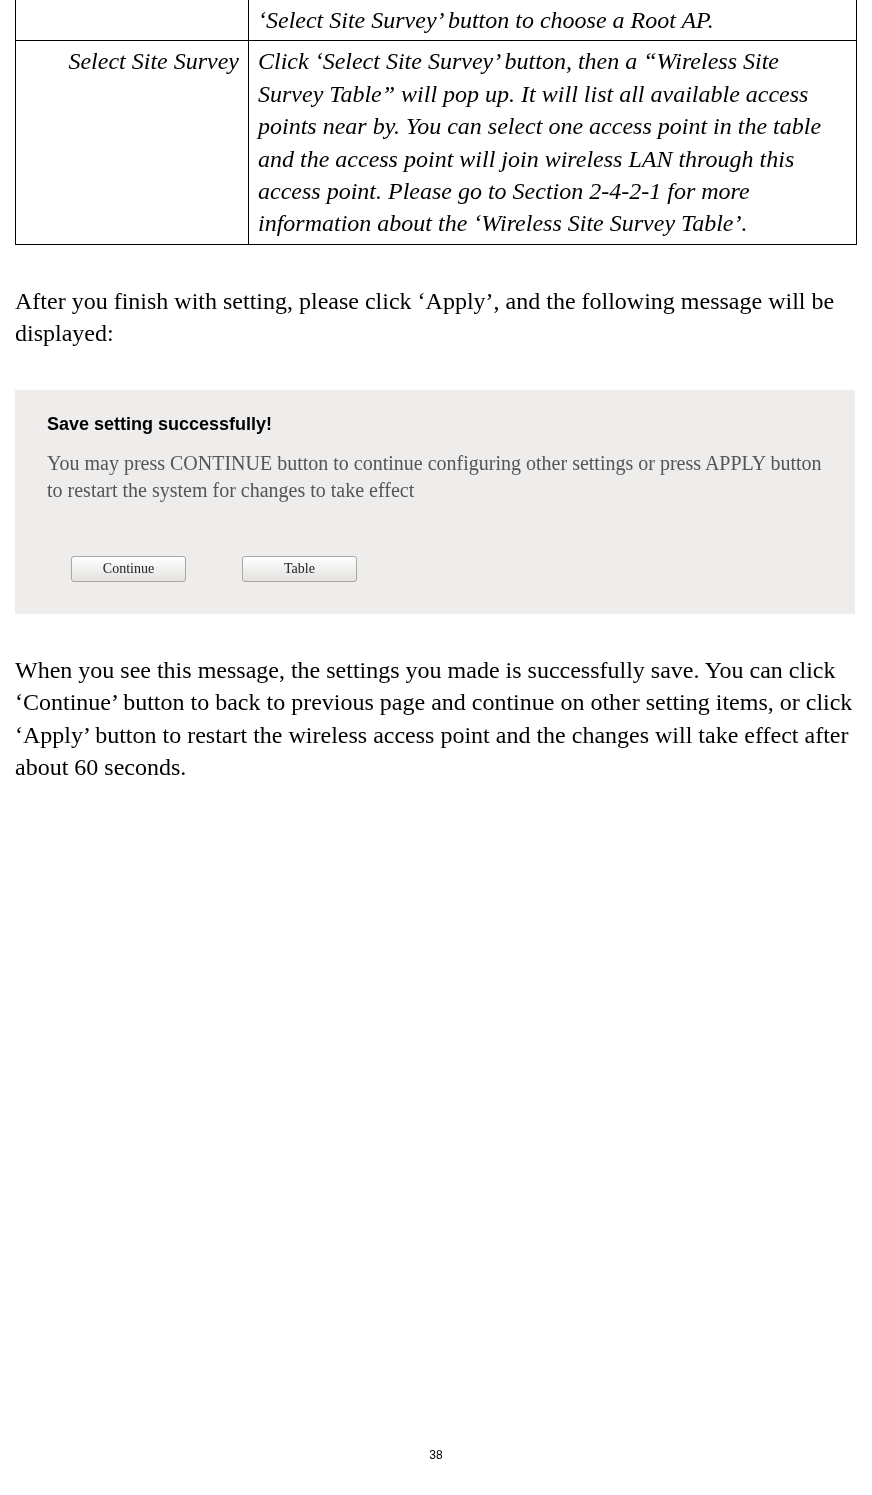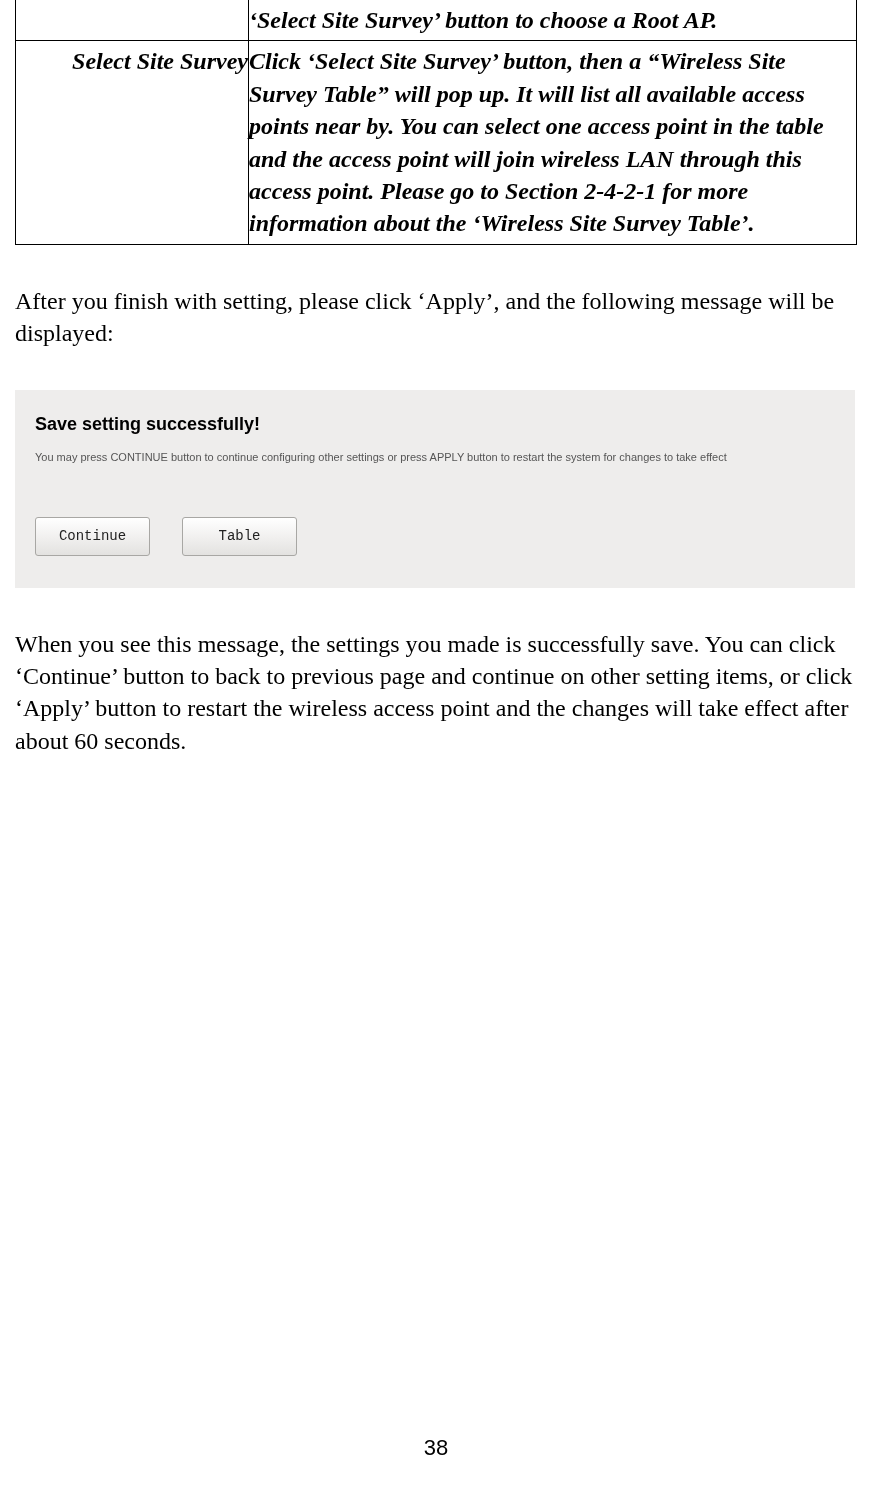--- a/index.html
+++ b/index.html
@@ -18,23 +18,22 @@
       position: relative;
       padding: 0 15px;
     }
     .doc-table {
       border-collapse: collapse;
       width: 100%;
       margin-bottom: 40px;
     }
     .doc-table td {
       border: 1px solid #000;
-      padding: 4px 0;
+      padding: 4px 9px;
       vertical-align: top;
-      font-weight: bold;
     }
     .doc-table td.left-col {
       width: 233px;
       font-style: italic;
       text-align: right;
     }
     .doc-table td.right-col {
       font-style: italic;
     }
     .doc-table tr.first-row td.left-col {
@@ -45,61 +44,62 @@
       border-top: none;
       border-bottom: 1px solid #000;
     }
     .body-para {
       margin: 0 0 40px 0;
       font-size: 24px;
     }
     .screenshot-box {
       width: 840px;
       background: #eeedec;
-      padding: 22px 18px 32px 20px;
+      padding: 22px 18px 32px 32px;
       margin-bottom: 40px;
     }
     .screenshot-heading {
       font-family: Arial, Helvetica, sans-serif;
       font-size: 18px;
       font-weight: bold;
       color: #000;
       margin-bottom: 14px;
     }
     .screenshot-desc {
-      font-family: Liberation Sans, sans-serif;
-      font-size: 11px;
+      font-family: Liberation Serif, serif;
+      font-size: 20px;
       color: #555;
       margin-bottom: 52px;
       line-height: 1.35;
     }
     .screenshot-buttons {
       display: flex;
       gap: 32px;
     }
     .ui-button {
-      font-family: Liberation Mono, monospace;
+      font-family: Liberation Serif, serif;
       font-size: 14px;
       width: 115px;
-      height: 39px;
+      height: 26px;
       background: linear-gradient(to bottom, #ffffff 0%, #f0efee 55%, #e3e2e0 100%);
       border: 1px solid #a8a7a4;
       border-radius: 3px;
       cursor: pointer;
       color: #222;
       text-align: center;
+      margin-left: 24px;
     }
     .page-number {
       position: absolute;
       bottom: 32px;
       left: 0;
       right: 0;
       text-align: center;
       font-family: Arial, Helvetica, sans-serif;
-      font-size: 22px;
+      font-size: 12px;
       margin-top: 32px;
     }
   </style>
 </head>
 <body>
 
 <table class="doc-table">
   <tbody>
       <tr class="first-row">
     <td class="left-col"></td>

